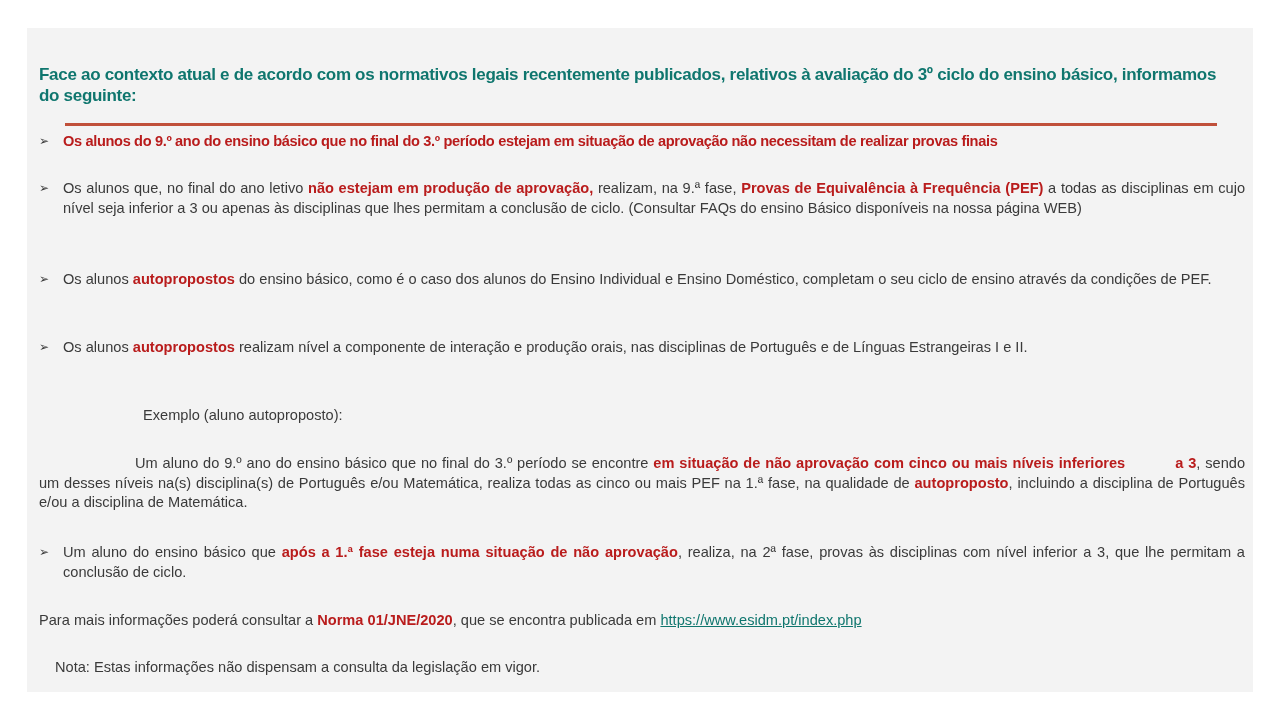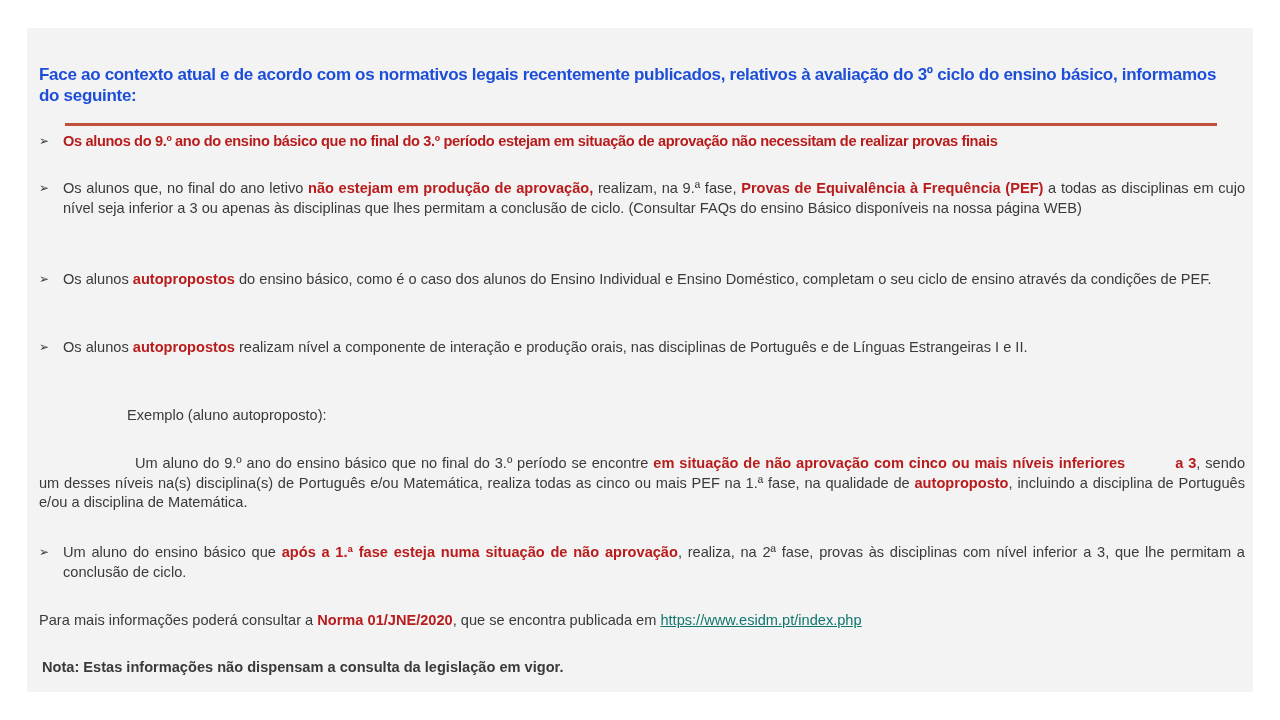--- a/index.html
+++ b/index.html
@@ -1,20 +1,20 @@
 <!DOCTYPE html>
 <html><head>
 <meta charset="utf-8">
 <style>
   html, body { margin:0; padding:0; }
   body { width:1280px; height:720px; background:#ffffff; position:relative; overflow:hidden;
          font-family:"Liberation Sans", sans-serif; color:#3a3a3a; }
   .panel { position:absolute; left:27px; top:28px; width:1226px; height:664px; background:#f3f3f3; }
   .title { position:absolute; left:12px; top:36px; width:1190px; font-size:17px; font-weight:bold;
-           line-height:21px; color:#1d4ed8; letter-spacing:-0.3px; }
+           line-height:21px; color:#0f766e; letter-spacing:-0.3px; }
   .rule { position:absolute; left:38px; top:95px; width:1152px; height:3px; background:#c0503a; }
   .p { position:absolute; font-size:14.6px; line-height:19.5px; text-align:justify; }
   .bullet { left:12px; width:1206px; padding-left:24px; box-sizing:border-box; }
   .bullet .arrow { position:absolute; left:0; top:0; font-size:12px; }
   b { font-weight:bold; color:#b91c1c; }
   .tight { letter-spacing:-0.35px; }
   a.link { color:#0f766e; text-decoration:underline; }
 </style>
 </head>
 <body>
@@ -37,30 +37,30 @@
   <div class="p bullet" style="top:242px;">
     <span class="arrow">➢</span>
     <span>Os alunos </span><b>autopropostos</b><span> do ensino básico, como é o caso dos alunos do Ensino Individual e Ensino Doméstico, completam o seu ciclo de ensino através da condições de PEF.</span>
   </div>
 
   <div class="p bullet" style="top:310px;">
     <span class="arrow">➢</span>
     <span>Os alunos </span><b>autopropostos</b><span> realizam nível a componente de interação e produção orais, nas disciplinas de Português e de Línguas Estrangeiras I e II.</span>
   </div>
 
-  <div class="p" style="left:100px; top:378px;">Exemplo (aluno autoproposto):</div>
+  <div class="p" style="left:116px; top:378px;">Exemplo (aluno autoproposto):</div>
 
   <div class="p" style="left:12px; top:426px; width:1206px; text-indent:96px;">
     <span>Um aluno do 9.º ano do ensino básico que no final do 3.º período se encontre </span><b>em situação de não aprovação com cinco ou mais níveis inferiores</b><span style="display:inline-block;width:50px;"></span><b>a 3</b><span>, sendo um desses níveis na(s) disciplina(s) de Português e/ou Matemática, realiza todas as cinco ou mais PEF na 1.ª fase,  na qualidade de </span><b>autoproposto</b><span>, incluindo a disciplina de Português  e/ou a disciplina de Matemática.</span>
   </div>
 
   <div class="p bullet" style="top:515px;">
     <span class="arrow">➢</span>
     <span>Um aluno do ensino básico que </span><b>após a 1.ª fase esteja numa situação de não aprovação</b><span>, realiza, na 2ª fase, provas às disciplinas com nível inferior a 3, que lhe permitam a conclusão de ciclo.</span>
   </div>
 
   <div class="p" style="left:12px; top:583px; width:1206px; text-align:left;">
     <span>Para mais informações  poderá consultar  a </span><b>Norma 01/JNE/2020</b><span>, que se encontra publicada em </span><a class="link" href="#" title="https://www.esidm.pt/index.php">https://www.esidm.pt/index.php</a>
   </div>
 
-  <div class="p" style="left:15px; top:630px; width:1206px; text-align:left;font-weight:bold;">Nota: Estas informações não dispensam a consulta da legislação em vigor.</div>
+  <div class="p" style="left:28px; top:630px; width:1206px; text-align:left;">Nota: Estas informações não dispensam a consulta da legislação em vigor.</div>
 
 </div>
 
 </body></html>

